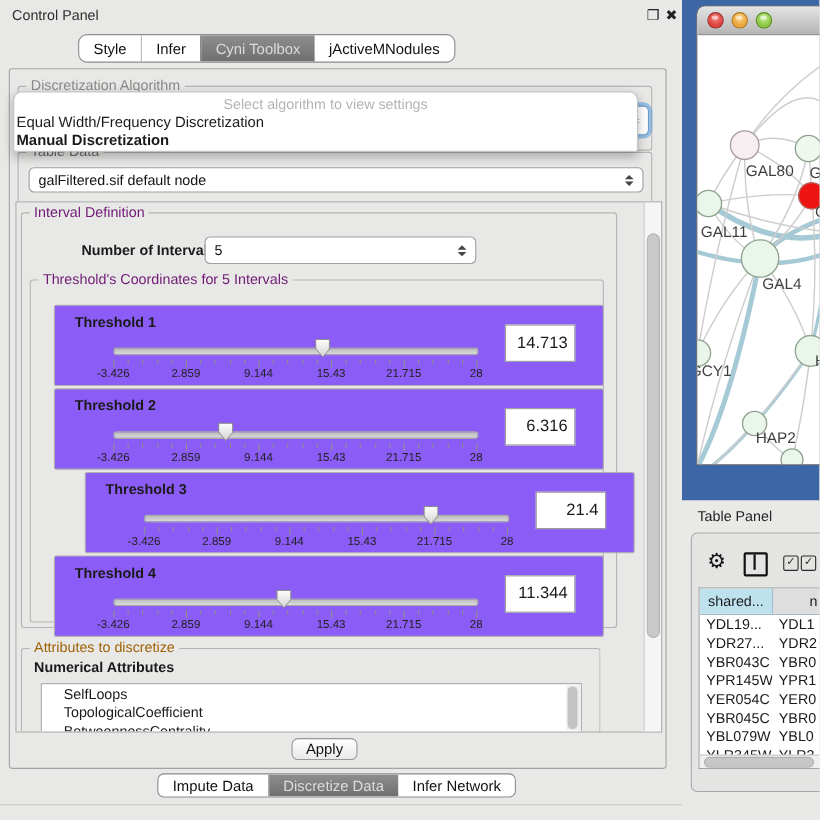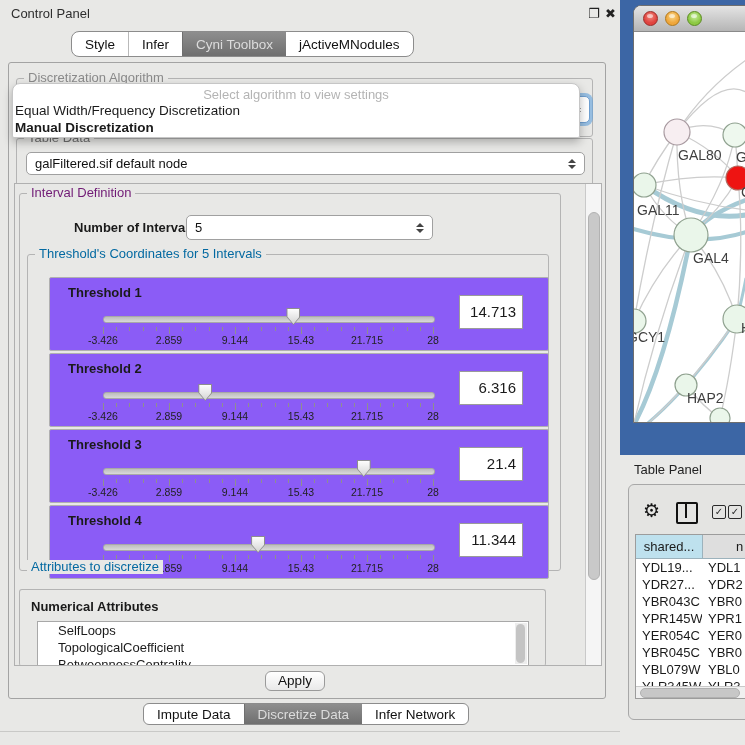--- a/index.html
+++ b/index.html
@@ -155,21 +155,21 @@
   <span class="abs" style="left:59px;top:36px;font-weight:bold">Number of Intervals</span>
   <div class="abs combo" style="left:171px;top:31px;width:229px;height:23px">
     <span class="val">5</span>
     <span class="stepper">
         <i class="up"></i>
         <i class="dn"></i>
       </span>
   </div>
 
   <div class="abs group" style="left:12px;top:70px;width:520px;height:310px"></div>
-  <span class="gtitle" style="left:20px;top:63px;color:#0369a1">Threshold's Coordinates for 5 Intervals</span>
+  <span class="gtitle" style="left:20px;top:63px;color:#701a75">Threshold's Coordinates for 5 Intervals</span>
 
   <div id="threshold-panels">
       <div class="tpanel" style="top: 93px;">
         <div class="tlabel">Threshold 1</div>
         <div class="track"></div>
         <div class="tick" style="left: 53px; top: 49px; height: 7px;"></div>
         <div class="tick" style="left: 66.2px; top: 49px; height: 4px;"></div>
         <div class="tick" style="left: 79.4px; top: 49px; height: 4px;"></div>
         <div class="tick" style="left: 92.6px; top: 49px; height: 4px;"></div>
         <div class="tick" style="left: 105.8px; top: 49px; height: 4px;"></div>
@@ -238,21 +238,21 @@
         <div class="ticklab" style="left: 91px; top: 56px;">2.859</div>
         <div class="ticklab" style="left: 157px; top: 56px;">9.144</div>
         <div class="ticklab" style="left: 223px; top: 56px;">15.43</div>
         <div class="ticklab" style="left: 289px; top: 56px;">21.715</div>
         <div class="ticklab" style="left: 355px; top: 56px;">28</div>
         <div class="thumb" style="left: 148.299px;">
           <i></i>
         </div>
         <div class="valbox">6.316</div>
       </div>
-      <div class="tpanel" style="top: 245px;">
+      <div class="tpanel" style="top: 245px; margin-left: 28px;">
         <div class="tlabel">Threshold 3</div>
         <div class="track"></div>
         <div class="tick" style="left: 53px; top: 49px; height: 7px;"></div>
         <div class="tick" style="left: 66.2px; top: 49px; height: 4px;"></div>
         <div class="tick" style="left: 79.4px; top: 49px; height: 4px;"></div>
         <div class="tick" style="left: 92.6px; top: 49px; height: 4px;"></div>
         <div class="tick" style="left: 105.8px; top: 49px; height: 4px;"></div>
         <div class="tick" style="left: 119px; top: 49px; height: 7px;"></div>
         <div class="tick" style="left: 132.2px; top: 49px; height: 4px;"></div>
         <div class="tick" style="left: 145.4px; top: 49px; height: 4px;"></div>
@@ -321,21 +321,21 @@
         <div class="ticklab" style="left: 289px; top: 56px;">21.715</div>
         <div class="ticklab" style="left: 355px; top: 56px;">28</div>
         <div class="thumb" style="left: 201.098px;">
           <i></i>
         </div>
         <div class="valbox">11.344</div>
       </div>
     </div>
 
   <div class="abs group" style="left:4px;top:405px;width:525px;height:76px;border-bottom:none"></div>
-  <span class="gtitle" style="left:12px;top:376px;color:#0369a1">Attributes to discretize</span>
+  <span class="gtitle" style="left:12px;top:398px;color:#a16207">Attributes to discretize</span>
   <span class="abs" style="left:16px;top:415px;font-weight:bold">Numerical Attributes</span>
   <div class="abs attrlist" style="left:22px;top:437px">
     <div id="attr-items">
         <div class="li">SelfLoops</div>
         <div class="li">TopologicalCoefficient</div>
         <div class="li">BetweennessCentrality</div>
       </div>
     <div style="position:absolute;right:1px;top:1px;width:12px;height:41px;background:#ededed">
       <div style="position:absolute;left:1px;top:1px;width:9px;height:39px;background:#c4c4c4;border-radius:5px"></div>
     </div>

